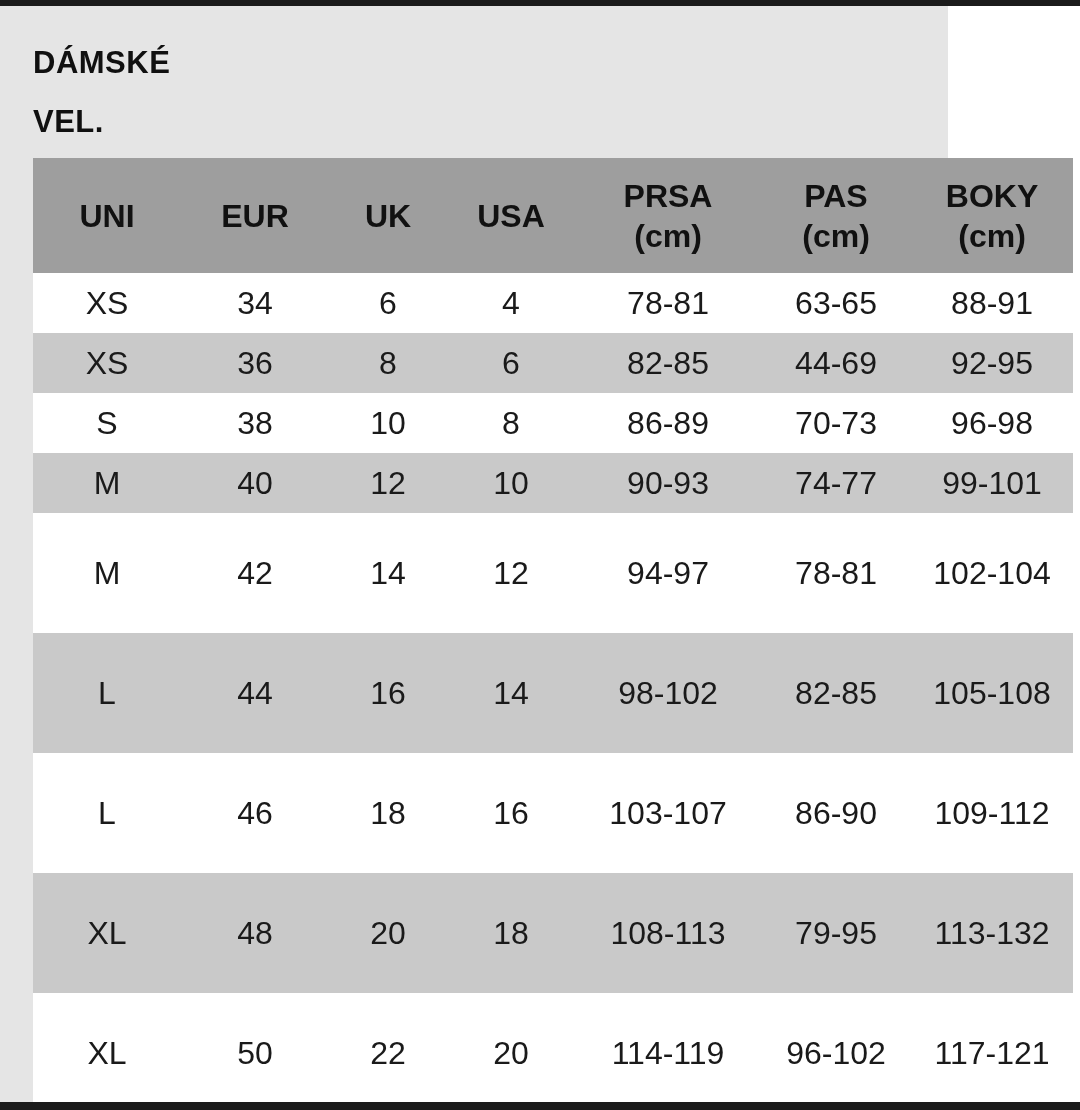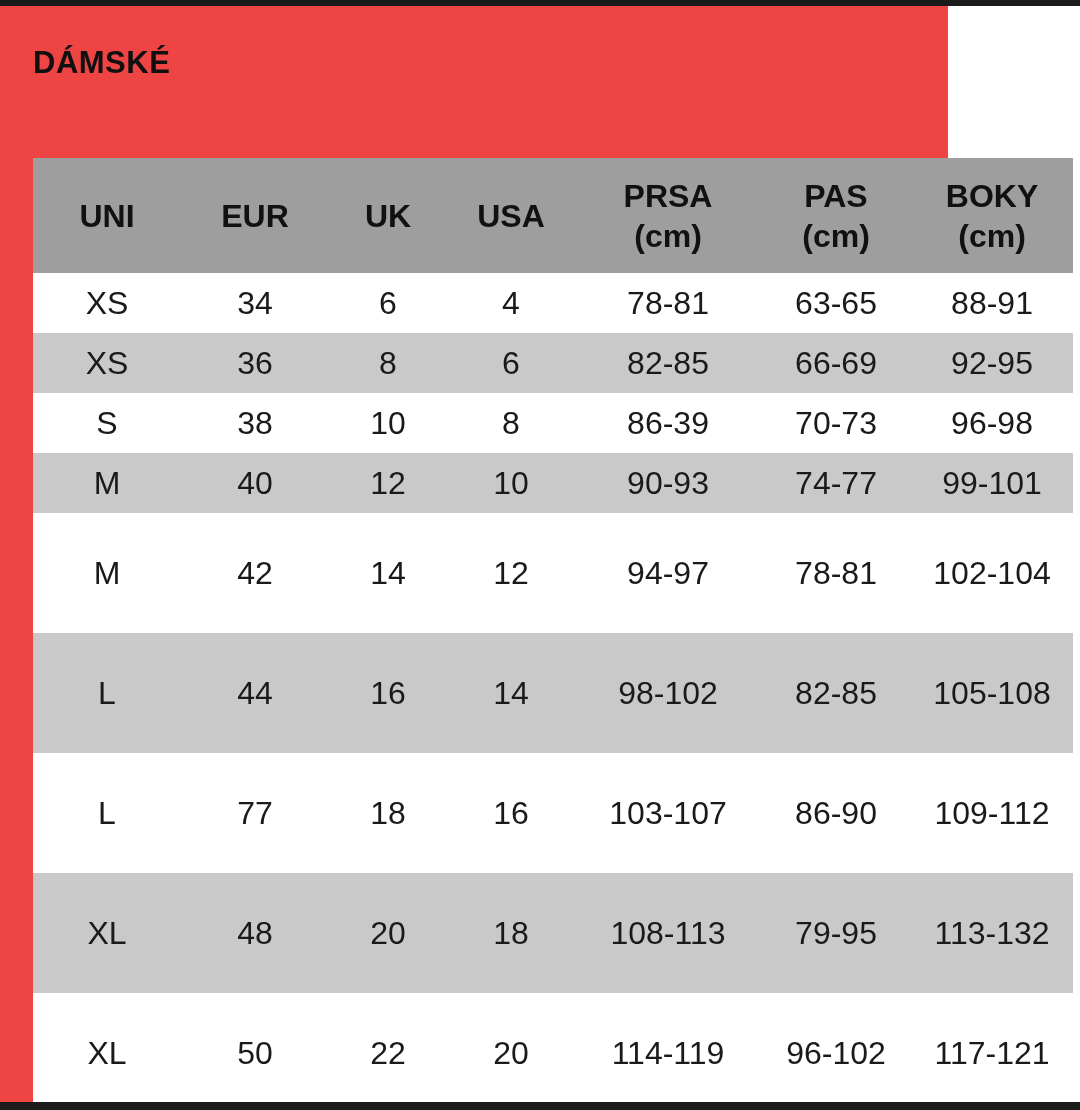--- a/index.html
+++ b/index.html
@@ -11,21 +11,21 @@
     width: 1080px;
     height: 1110px;
     font-family: "Liberation Sans", sans-serif;
     color: #111111;
     overflow: hidden;
   }
   .page {
     position: relative;
     width: 948px;
     height: 1110px;
-    background: #ef4444;
+    background: #e5e5e5;
     box-sizing: border-box;
   }
   .top-rule {
     position: absolute;
     top: 0;
     left: 0;
     width: 1080px;
     height: 6px;
     background: #1b1b1b;
   }
@@ -108,20 +108,21 @@
 </style>
 </head>
 <body>
 
 <div class="page">
 
   <div class="top-rule"></div>
 
   <div class="title-block">
     <div class="title-line">DÁMSKÉ</div>
+    <div class="title-line">VEL.</div>
   </div>
 
   <div class="table-wrap">
     <table class="size-table">
       <thead>
         <tr>
           <th class="col-uni">
             <span class="wrapcell">UNI</span>
           </th>
           <th class="col-eur">
@@ -156,29 +157,29 @@
           <td class="col-prsa">78-81</td>
           <td class="col-pas">63-65</td>
           <td class="col-boky">88-91</td>
         </tr>
         <tr class="even">
           <td class="col-uni">XS</td>
           <td class="col-eur">36</td>
           <td class="col-uk">8</td>
           <td class="col-usa">6</td>
           <td class="col-prsa">82-85</td>
-          <td class="col-pas">66-69</td>
+          <td class="col-pas">44-69</td>
           <td class="col-boky">92-95</td>
         </tr>
         <tr class="odd">
           <td class="col-uni">S</td>
           <td class="col-eur">38</td>
           <td class="col-uk">10</td>
           <td class="col-usa">8</td>
-          <td class="col-prsa">86-39</td>
+          <td class="col-prsa">86-89</td>
           <td class="col-pas">70-73</td>
           <td class="col-boky">96-98</td>
         </tr>
         <tr class="even">
           <td class="col-uni">M</td>
           <td class="col-eur">40</td>
           <td class="col-uk">12</td>
           <td class="col-usa">10</td>
           <td class="col-prsa">90-93</td>
           <td class="col-pas">74-77</td>
@@ -197,21 +198,21 @@
           <td class="col-uni">L</td>
           <td class="col-eur">44</td>
           <td class="col-uk">16</td>
           <td class="col-usa">14</td>
           <td class="col-prsa">98-102</td>
           <td class="col-pas">82-85</td>
           <td class="col-boky">105-108</td>
         </tr>
         <tr class="odd tall">
           <td class="col-uni">L</td>
-          <td class="col-eur">77</td>
+          <td class="col-eur">46</td>
           <td class="col-uk">18</td>
           <td class="col-usa">16</td>
           <td class="col-prsa">103-107</td>
           <td class="col-pas">86-90</td>
           <td class="col-boky">109-112</td>
         </tr>
         <tr class="even tall">
           <td class="col-uni">XL</td>
           <td class="col-eur">48</td>
           <td class="col-uk">20</td>

